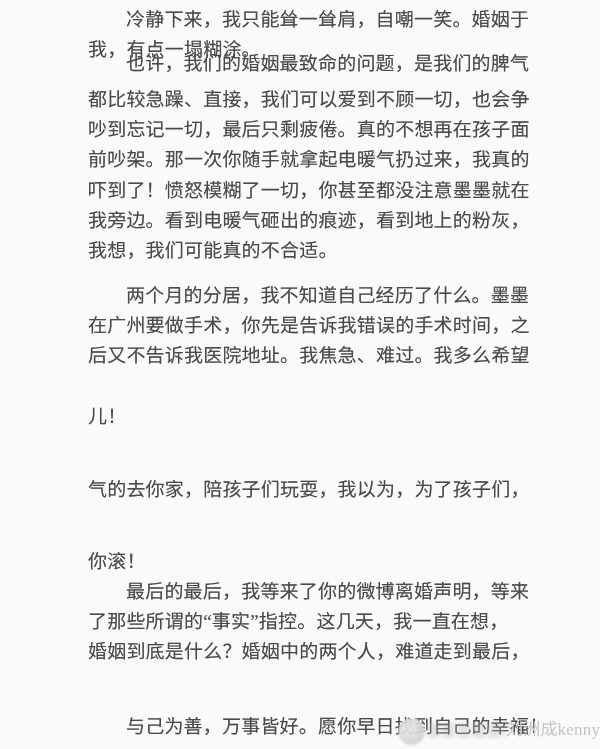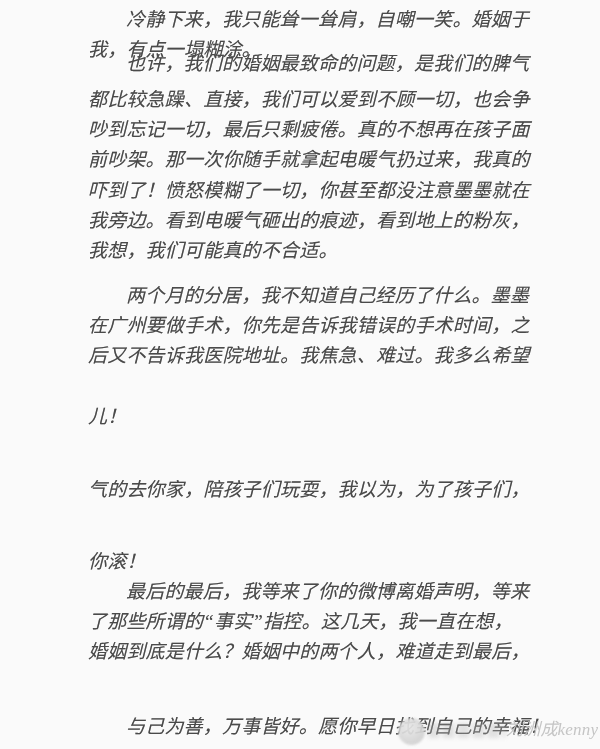--- a/index.html
+++ b/index.html
@@ -8,21 +8,20 @@
     background: #e9e9e9;
   }
   .page {
     position: relative;
     width: 600px;
     height: 749px;
     margin: 0 auto;
     background: #fafafa;
     overflow: hidden;
     font-family: "Liberation Serif", "DejaVu Serif", serif;
-    font-style: italic;
   }
   .line {
     position: absolute;
     left: 88px;
     height: 22px;
     line-height: 22px;
     font-size: 19px;
     letter-spacing: 0.2px;
     color: #4a4a4a;
     white-space: nowrap;

